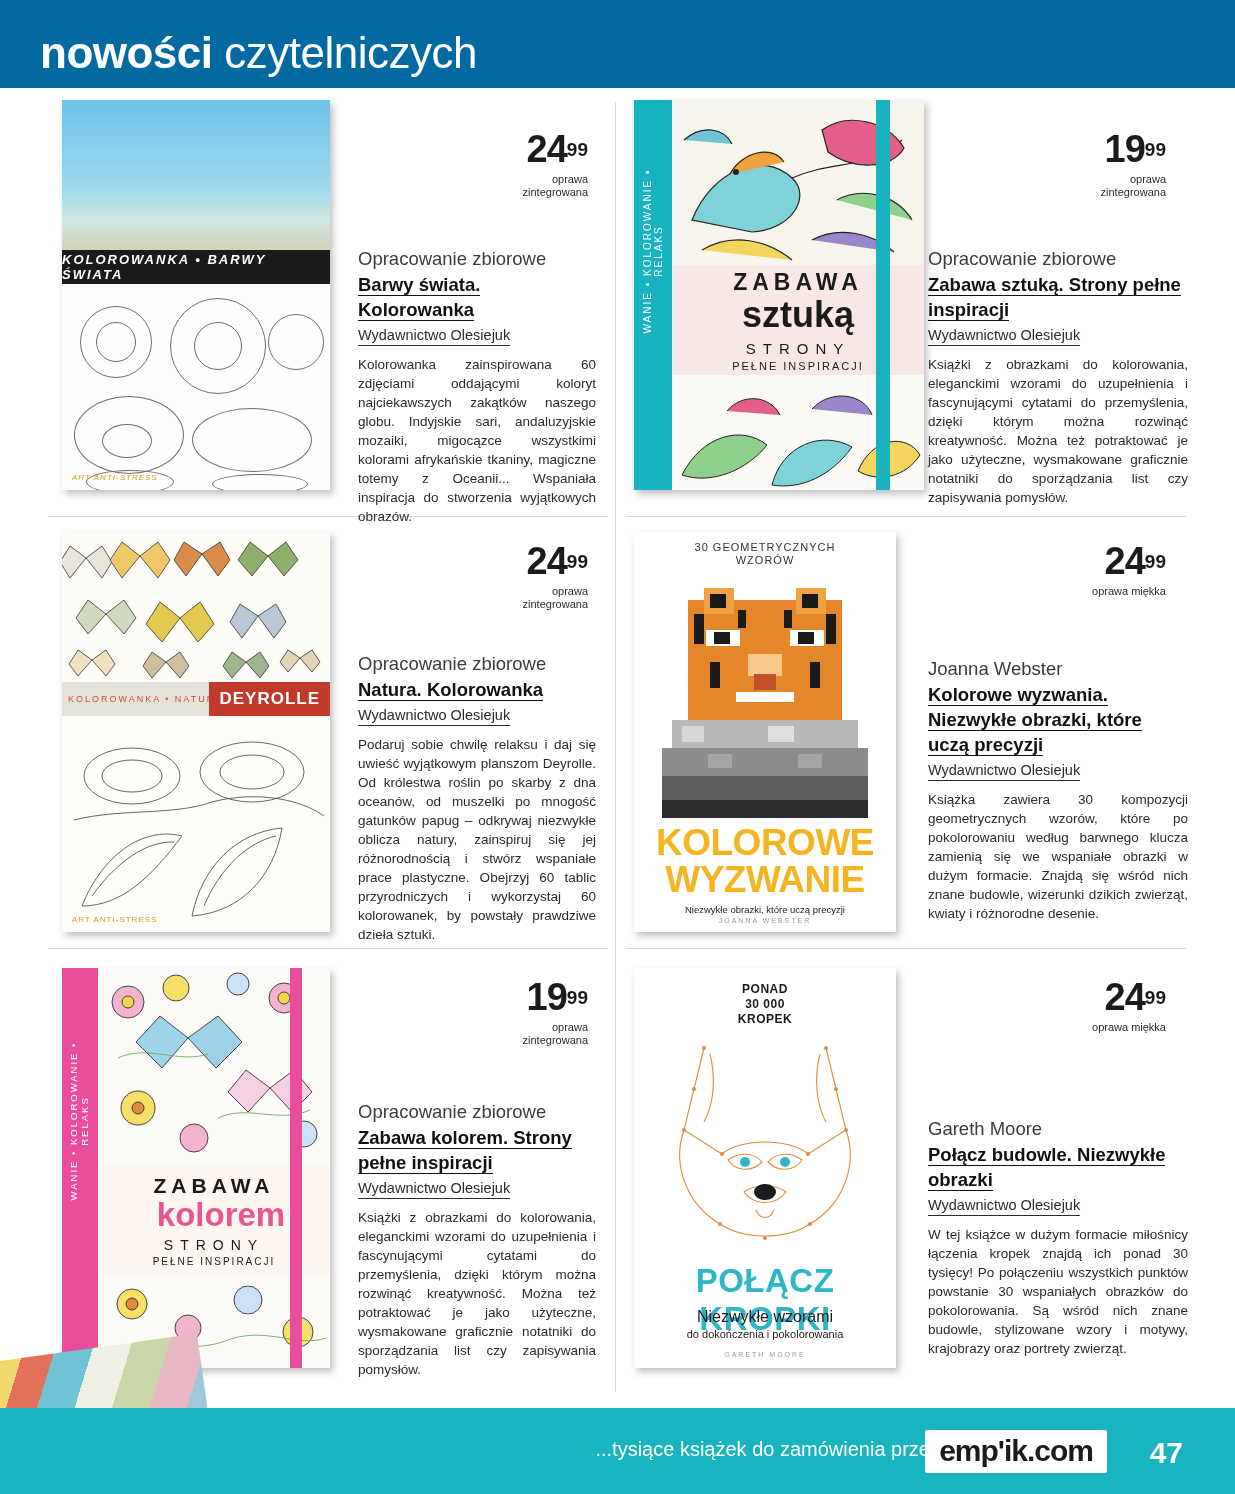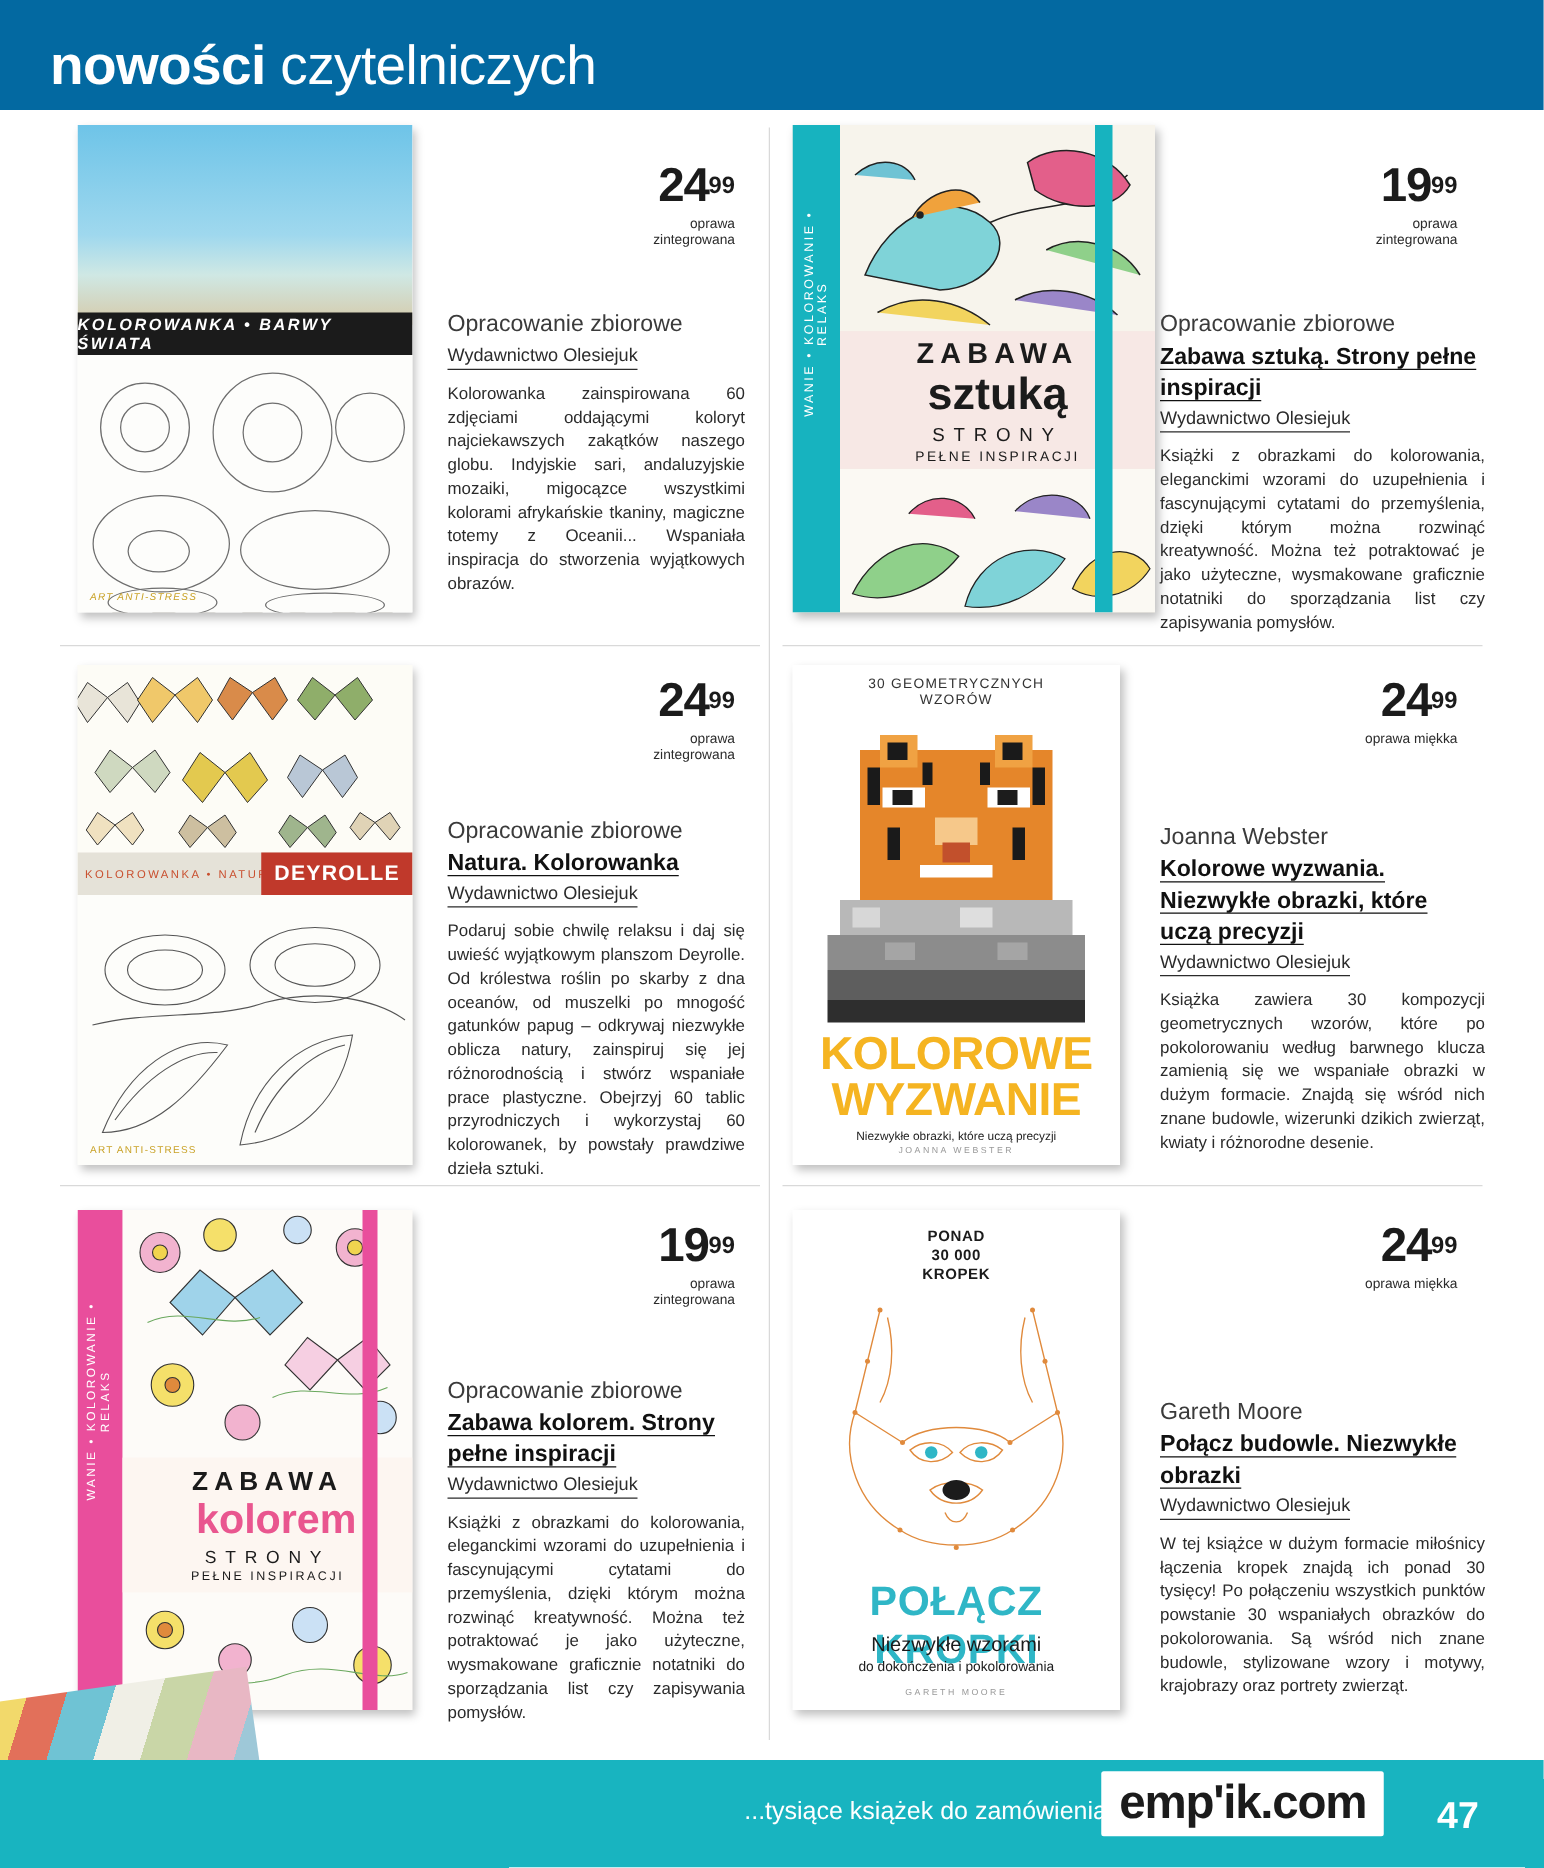--- a/index.html
+++ b/index.html
@@ -207,22 +207,22 @@
 
   
   .footer {
     position:absolute; left:0; top:1408px; width:1235px; height:86px;
     background:#18b4c0;
   }
   .footer .slogan {
     position:absolute; right:295px; top:30px; color:#fff; font-size:20px;
   }
   .footer .logo {
-    position:absolute; right:128px; top:9px; background:#fff;
-    color:#1b1b1b; font-size:38px; font-weight:bold; padding:4px 14px 5px 14px;
+    position:absolute; right:128px; top:22px; background:#fff;
+    color:#1b1b1b; font-size:30px; font-weight:bold; padding:4px 14px 5px 14px;
     letter-spacing:-1px; border-radius:2px;
   }
   .footer .pageno {
     position:absolute; right:52px; top:28px; color:#fff; font-size:30px; font-weight:bold;
   }
   .footer-deco {
     position:absolute; left:0; top:1330px; width:210px; height:164px; overflow:hidden;
   }
   .footer-deco .fan {
     position:absolute; left:-40px; top:20px; width:250px; height:170px;
@@ -283,20 +283,21 @@
     <div class="price" style="left:398px; top:40px; width:190px;">
       <span class="amt">24</span><span class="cents">99</span>
       <div class="bind">
         <div>oprawa</div>
         <div>zintegrowana</div>
       </div>
     </div>
 
     <div class="txt" style="left:358px; top:160px;">
       <div class="author">Opracowanie zbiorowe</div>
+      <div><span class="title">Barwy świata. Kolorowanka</span></div>
       <div><span class="pub">Wydawnictwo Olesiejuk</span></div>
       <div class="desc">Kolorowanka zainspirowana 60 zdjęciami oddającymi koloryt najciekawszych zakątków naszego globu. Indyjskie sari, andaluzyjskie mozaiki, migocązce wszystkimi kolorami afrykańskie tkaniny, magiczne totemy z Oceanii... Wspaniała inspiracja do stworzenia wyjątkowych obrazów.</div>
     </div>
   </div>
 
   <div class="item">
     <div class="cover c2">
       <div class="spine">
         <span>WANIE • KOLOROWANIE • RELAKS</span>
       </div>

